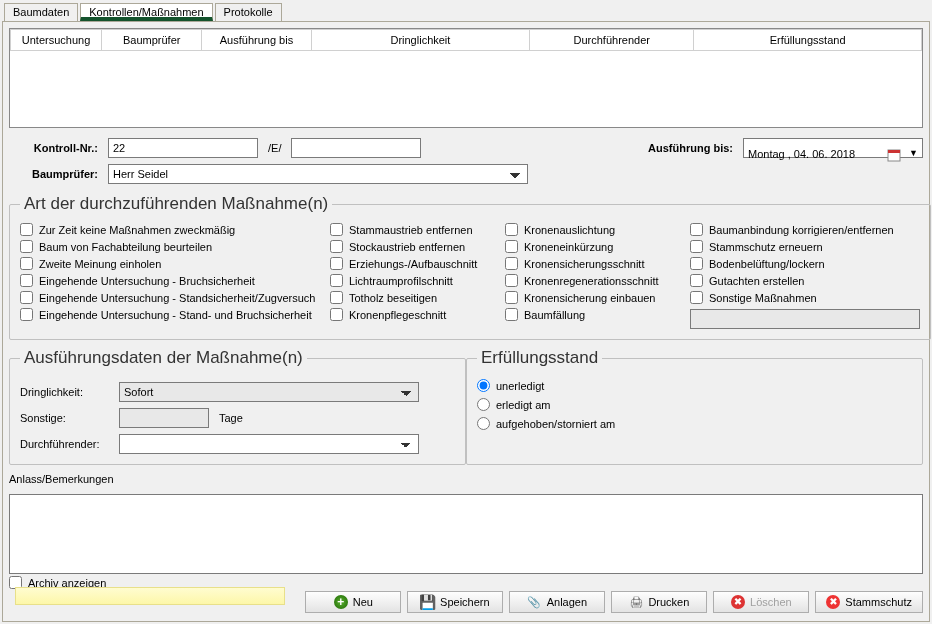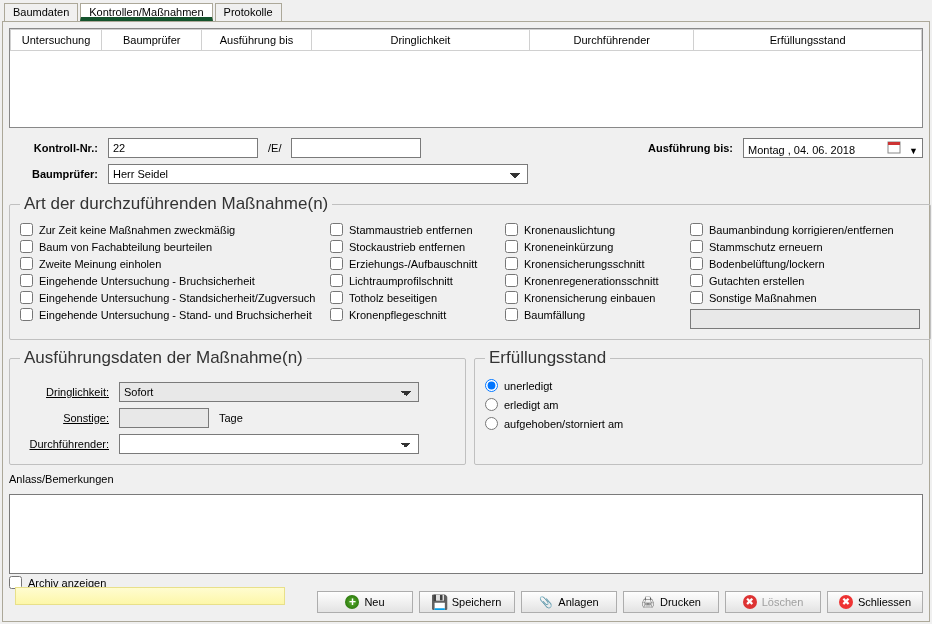--- a/index.html
+++ b/index.html
@@ -79,23 +79,22 @@
   gap: 4px;
 }
 .label-strong {
   font-weight: bold;
   min-width: 95px;
   text-align: right;
   padding-right: 6px;
 }
 .label {
   min-width: 95px;
-  text-align: right;
+  text-align: left;
   padding-right: 6px;
-  text-decoration: underline;
 }
 input[type="text"], select {
   border: 1px solid #7a7a7a;
   background: #fff;
   height: 20px;
   font-size: 11px;
   padding: 1px 4px;
   font-family: inherit;
 }
 input.gray { background: #e8e8e8; }
@@ -135,21 +134,20 @@
   padding: 1px 0;
   font-size: 11px;
 }
 .check-item input[type=checkbox] {
   width: 13px; height: 13px;
 }
 
 
 .mid-row {
   display: flex;
-  gap: 8px;
   margin-top: 8px;
 }
 .mid-row fieldset { flex: 1; margin-top: 0; }
 
 
 .radio-item {
   display: flex;
   align-items: center;
   gap: 6px;
   padding: 3px 0;
@@ -207,23 +205,23 @@
 
 .ico-plus { background: radial-gradient(circle at center, #5cb033 0%, #2f7d0f 70%); border-radius: 50%; color:#fff; font-weight:bold; font-size:12px; line-height:14px;}
 .ico-save { color:#2c56c8; font-size: 14px; }
 .ico-attach { color:#666; }
 .ico-print { color:#555; }
 .ico-del { background:#d33; color:#fff; border-radius:50%; font-size:10px; line-height:14px;}
 .ico-close { background:#e33; color:#fff; border-radius:50%; font-size:10px; line-height:14px;}
 .date-picker {
   border: 1px solid #7a7a7a;
   background: #fff;
-  padding: 1px 4px;
+  padding: 9px 4px;
   height: 20px;
-  display:inline-flex; align-items:flex-end; gap:8px;
+  display:inline-flex; align-items:flex-start; gap:8px;
   font-size:11px;
   min-width: 180px;
 }
 .date-picker .cal-icon { margin-left:auto; }
 .yellow-strip {
   position: absolute;
   left: 6px;
   bottom: 8px;
   width: 270px;
   height: 18px;
@@ -459,19 +457,19 @@
         <div class="btn">
           <span class="ico ico-print">🖨</span>
           <span>Drucken</span>
         </div>
         <div class="btn disabled">
           <span class="ico ico-del">✖</span>
           <span>Löschen</span>
         </div>
         <div class="btn">
           <span class="ico ico-close">✖</span>
-          <span>Schliessen</span>
+          <span>Stammschutz</span>
         </div>
       </div>
     </div>
 
   </div>
 </div>
 
 </body></html>

